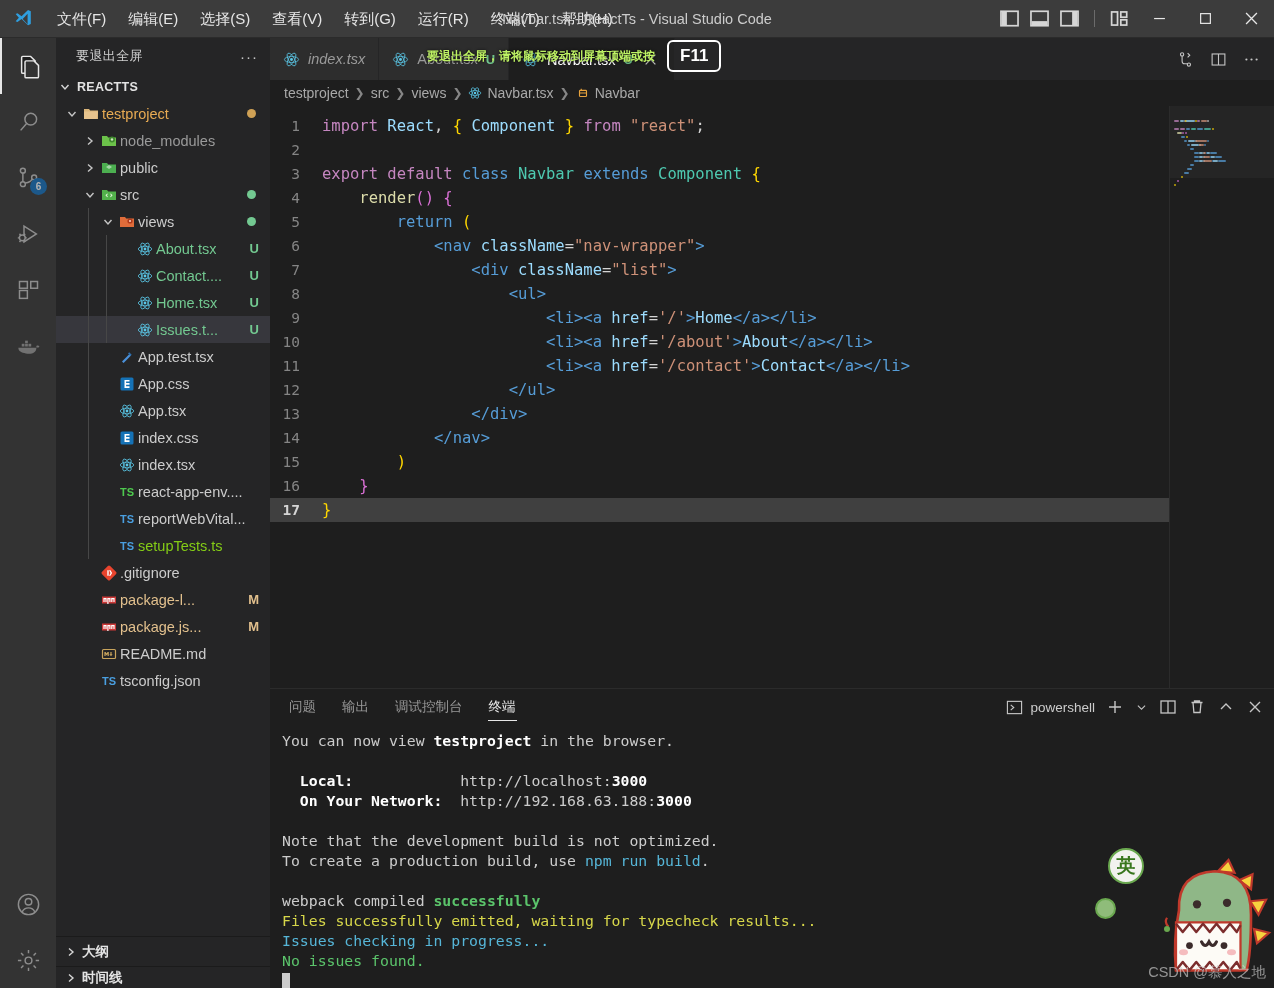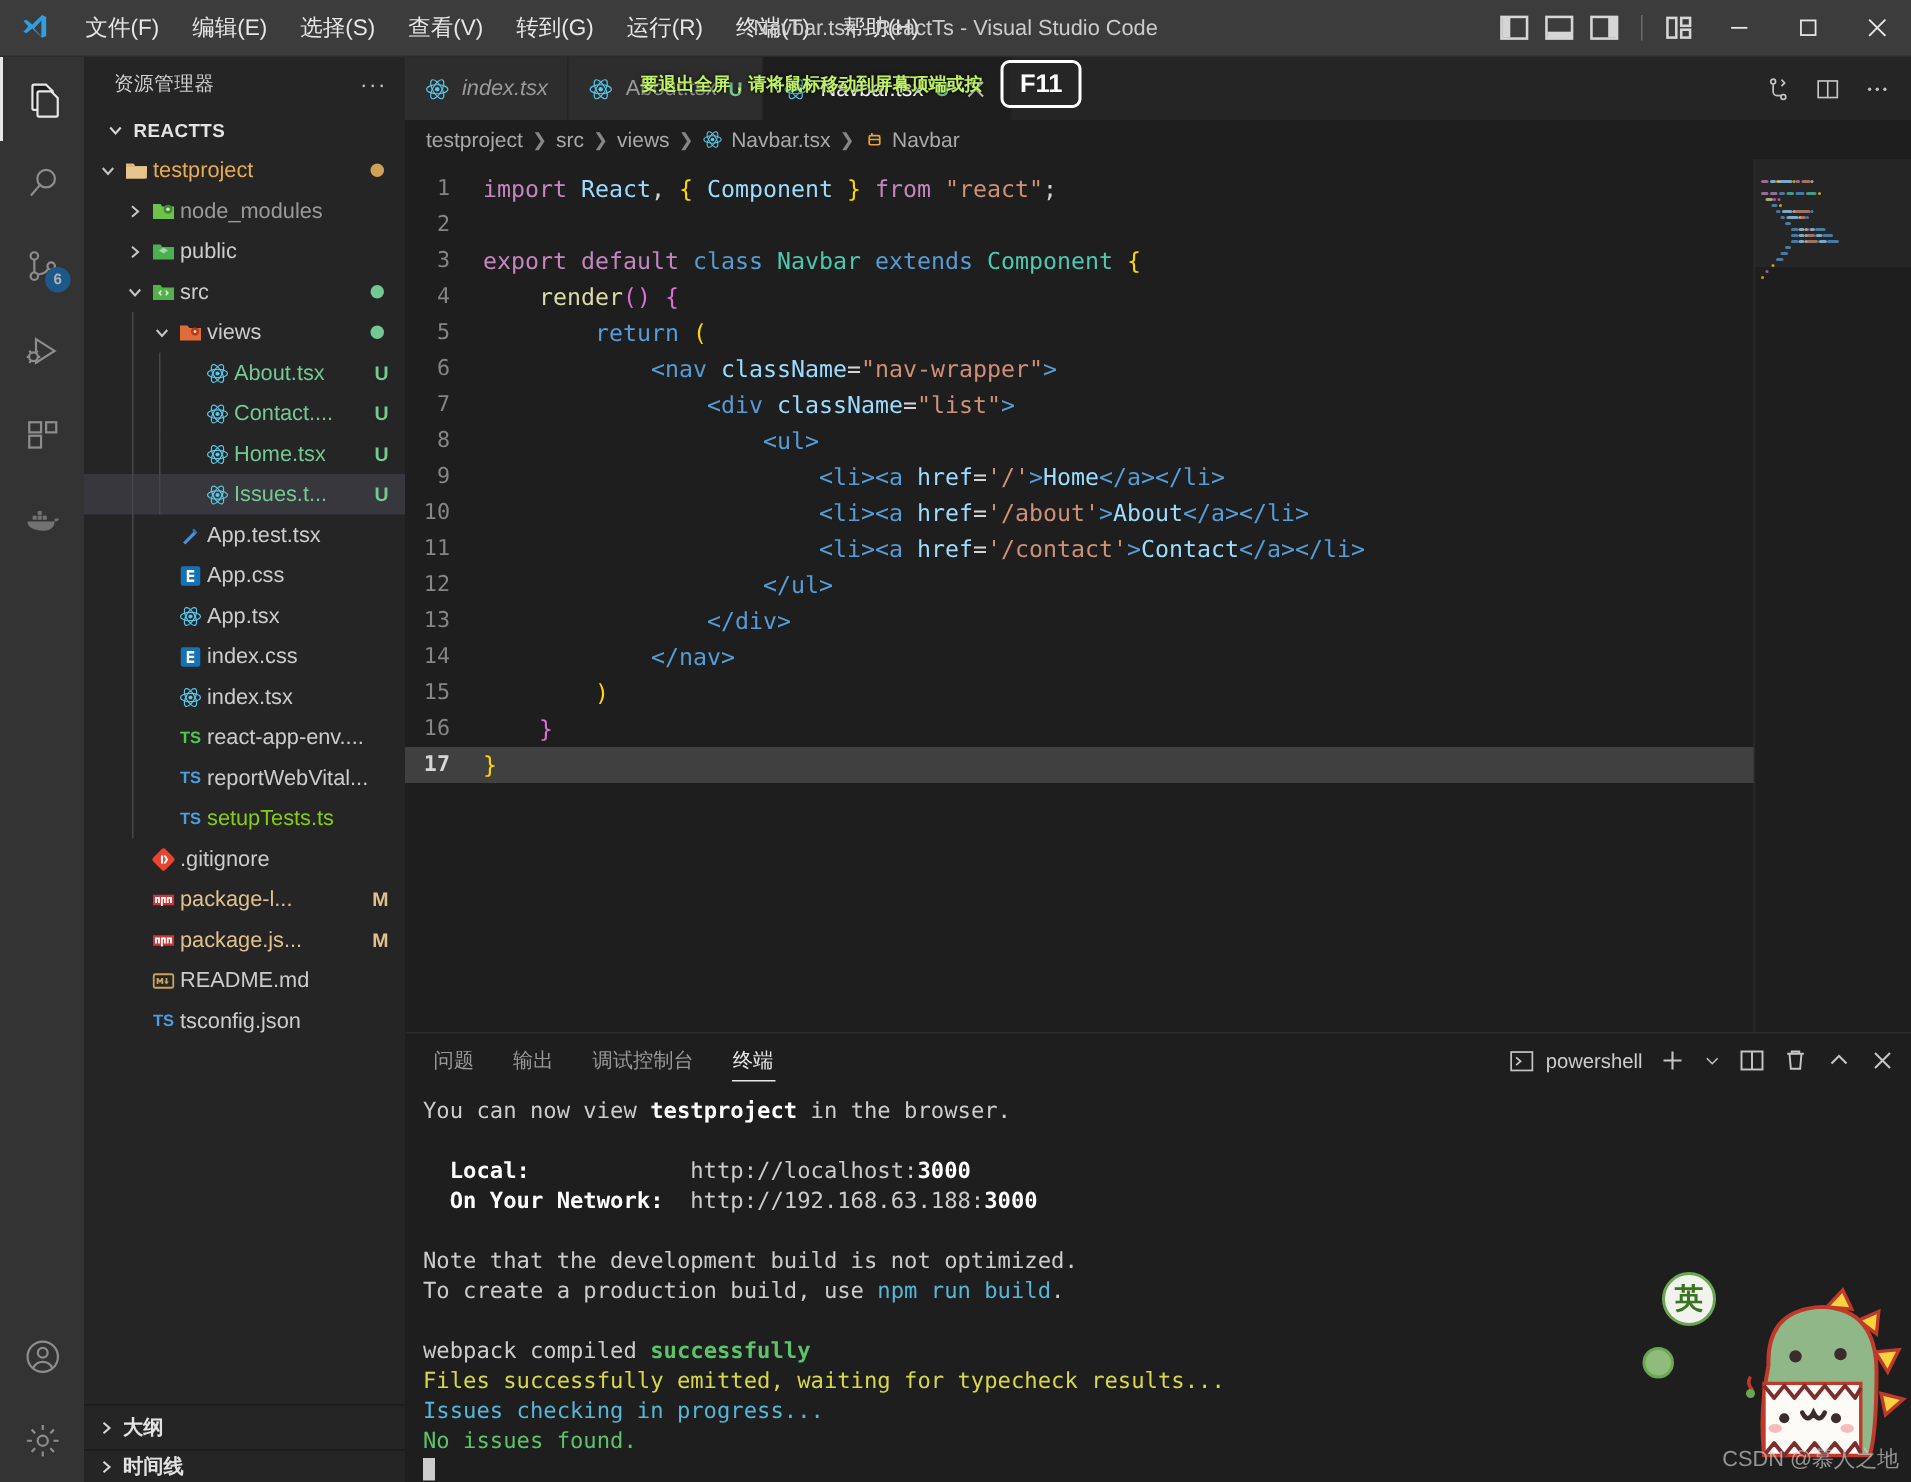--- a/index.html
+++ b/index.html
@@ -67,21 +67,21 @@
     width: 214px; background: #252526; flex: 0 0 214px; display: flex; flex-direction: column;
     min-height: 0;
   }
   .sidebar-header {
     height: 36px; display: flex; align-items: center; justify-content: space-between;
     padding: 0 12px 0 20px; color: #cfcfcf; font-size: 13px; letter-spacing: .4px;
     flex: 0 0 36px;
   }
   .sb-dots { letter-spacing: 1px; font-size: 15px; color: #c5c5c5; }
   .tree-section-head {
-    height: 25px; display: flex; align-items: center; gap: 4px; padding-left: 13px;
+    height: 25px; display: flex; align-items: center; gap: 4px; padding-left: 1px;
     font-size: 12.5px; font-weight: bold; color: #e3e3e3; background: #252526;
     letter-spacing: .3px;
   }
   .tree { flex: 1 1 auto; overflow: hidden; padding-top: 1px; }
   .row {
     height: 27px; display: flex; align-items: center; font-size: 14.5px;
     color: #cfcfcf; white-space: nowrap; position: relative;
   }
   .row.selected { background: #37373d; }
   .twisty { width: 16px; display: inline-flex; justify-content: center; flex: 0 0 16px; }
@@ -324,21 +324,21 @@
       <div class="act-item">
         <svg viewBox="0 0 24 24" fill="none" stroke="#c5c5c5" stroke-width="1.3">
           <circle cx="12" cy="12" r="3"></circle>
           <path d="M12 2.6v3M12 18.4v3M21.4 12h-3M5.6 12h-3M18.6 5.4l-2.1 2.1M7.5 16.5l-2.1 2.1M18.6 18.6l-2.1-2.1M7.5 7.5 5.4 5.4"></path>
         </svg>
       </div>
     </div>
 
     <div class="sidebar">
       <div class="sidebar-header">
-        <span>资源管理器</span>
+        <span>要退出全屏</span>
         <span class="sb-dots">···</span>
       </div>
       <div class="tree-section-head">
         <span class="twisty">
           <svg viewBox="0 0 12 12" fill="none" stroke="#d6d6d6" stroke-width="1.4">
               <path d="M2.5 4 6 8 9.5 4"></path>
             </svg>
         </span>
         <span>REACTTS</span>
       </div>

